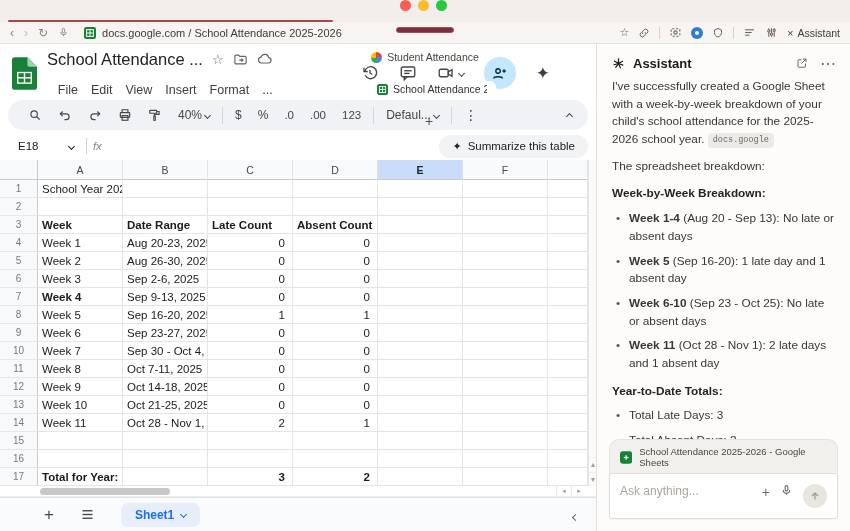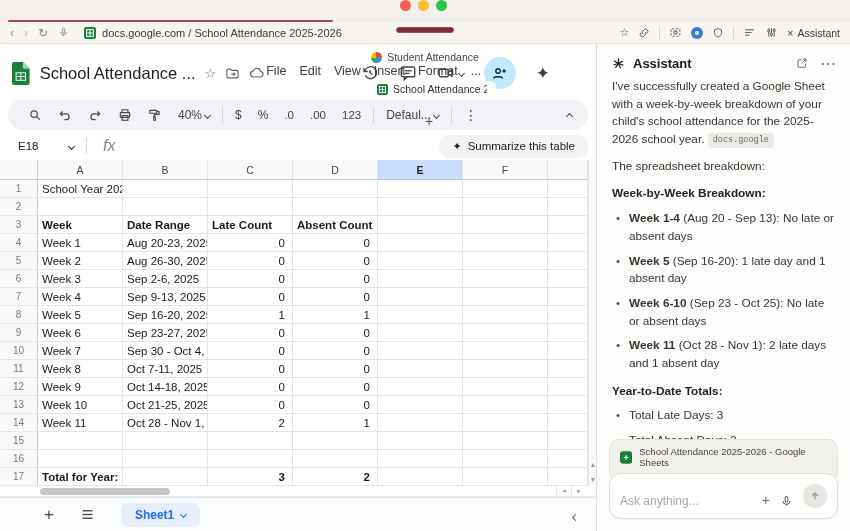--- a/index.html
+++ b/index.html
@@ -38,42 +38,42 @@
   .blue-ext::after { content:""; position:absolute; left:4px; top:4px; width:4px; height:4px; border-radius:50%; background:#fff; }
   .assist-label { display:flex; align-items:center; gap:4px; font-size:10.5px; color:#44403a; }
 
   
   .app-main { display:flex; height:487px; }
   .sheets { width:596px; flex:none; display:flex; flex-direction:column; background:#fff; }
   .assistant { flex:1; border-left:1px solid #e3ded9; background:#fdfcfb; display:flex; flex-direction:column; }
 
   
   .sh-header { height:54px; display:flex; align-items:center; padding:4px 10px 0 12px; gap:10px; }
-  .sh-titleblock { display:flex; flex-direction:row; gap:1px; min-width:0; }
+  .sh-titleblock { display:flex; flex-direction:column; gap:14px; min-width:0;align-items:flex-end; }
   .sh-titlerow { display:flex; align-items:center; gap:9px; }
   .sh-title { font-size:16.5px; color:#1f1f1f; white-space:nowrap; }
   .sh-title-icons { display:flex; gap:9px; color:#5f6368; align-items:center; }
   .menu-bar { display:flex; gap:13px; font-size:12.5px; color:#3c4043; }
   .menu-item { cursor:default; }
   .sh-right { margin-left:auto; display:flex; align-items:center; gap:20px; color:#444746; padding-right:36px; }
   .share-circle { width:32px; height:32px; border-radius:50%; background:#c2e7ff; display:flex; align-items:center; justify-content:center; color:#07263e; }
   .cam-group { display:flex; align-items:center; gap:4px; }
 
   
   .toolbar-row { height:36px; padding:2px 8px 4px 8px; }
   .toolbar { height:30px; background:#f0f2f5; border-radius:18px; display:flex; align-items:center; gap:0; padding:0 12px; color:#444746; font-size:12px; }
   .tb-item { padding:0 8px; display:flex; align-items:center; gap:3px; white-space:nowrap; }
   .tb-sep { width:1px; height:17px; background:#d3d7dc; margin:0 4px; }
   .tb-collapse { margin-left:auto; color:#444746; padding-right:4px; }
   .num-fmt { font-size:11.5px; letter-spacing:0; }
 
   
   .formula-row { height:26px; display:flex; align-items:center; padding:0 8px 2px 8px; gap:6px; }
   .name-box { width:72px; display:flex; align-items:center; justify-content:space-between; font-size:11.5px; color:#202124; padding:0 6px 0 10px; }
-  .fx { font-style:italic; font-size:16px; color:#80868b; margin-left:10px; }
+  .fx { font-style:italic; font-size:11px; color:#80868b; }
   .summarize-btn { margin-left:auto; display:flex; align-items:center; gap:6px; background:#f1f3f4; border-radius:15px; padding:5px 13px; font-size:11.5px; color:#202124; }
   .summarize-btn .sp { font-size:11px; }
 
   
   .grid-wrap { position:relative; flex:none; }
   .col-headers { display:flex; height:20px; }
   .corner { width:38px; height:20px; background:#f8f9fa; border-right:1px solid #c7cace; border-bottom:1px solid #c7cace; flex:none; }
   .col-h { width:85px; flex:none; background:#f8f9fa; border-right:1px solid #e1e3e6; border-bottom:1px solid #c7cace; font-size:10.5px; color:#45484d; display:flex; align-items:center; justify-content:center; }
   .col-h.sel { background:#c9dcfa; font-weight:bold; color:#20242c; }
   .col-h.partial { width:40px; }
@@ -106,21 +106,21 @@
   .as-body { flex:1; overflow:hidden; padding:8px 15px 0 15px; font-size:11.8px; line-height:1.5; color:#3a3632; }
   .as-body p { margin-bottom:9px; }
   .as-body .clip-top { margin-top:-4px; }
   .src-chip { display:inline-block; background:#eceae7; color:#6d6861; font-family:"Liberation Mono","DejaVu Sans Mono",monospace; font-size:8.5px; padding:1px 5px; border-radius:4px; vertical-align:1px; }
   .as-section { font-weight:bold; color:#262320; margin:10px 0 7px 0; }
   .as-body ul { list-style:none; margin:0 0 4px 2px; }
   .as-body li { position:relative; padding-left:15px; margin-bottom:7px; }
   .as-body li::before { content:"•"; position:absolute; left:2px; top:0; color:#55504a; }
   .as-inputblock { margin:0 12px 12px 12px; }
   .ctx-bar { background:#f2f0ed; border:1px solid #e6e2dd; border-bottom:none; border-radius:10px 10px 0 0; padding:6px 10px 9px 10px; display:flex; align-items:center; gap:7px; font-size:9.5px; color:#4a453f; }
-  .as-input { background:#fff; border:1px solid #e2ddd7; border-radius:12px; margin-top:-4px; padding:10px 10px; display:flex; align-items:flex-end; gap:10px; box-shadow:0 1px 2px rgba(0,0,0,.04); }
+  .as-input { background:#fff; border:1px solid #e2ddd7; border-radius:3px; margin-top:-4px; padding:10px 10px; display:flex; align-items:flex-start; gap:10px; box-shadow:0 1px 2px rgba(0,0,0,.04); }
   .as-input .ph { color:#aba59d; font-size:12px; flex:1; }
   .send-btn { width:24px; height:24px; border-radius:50%; background:#e9e5e0; display:flex; align-items:center; justify-content:center; color:#9a948c; }
 </style>
 </head>
 <body>
 
 <div class="titlebar">
   <div class="traffic">
     <span class="t-red"></span>
     <span class="t-yellow"></span>
@@ -446,21 +446,21 @@
             <div class="cell num">
               <span style="white-space: nowrap;">0</span>
             </div>
             <div class="cell"></div>
             <div class="cell"></div>
             <div class="cell partial"></div>
           </div>
           <div class="grid-row">
             <div class="row-num">7</div>
             <div class="cell">
-              <span style="white-space: nowrap;">Week 4</span>
+              <span style="white-space: nowrap; font-weight: bold;">Week 4</span>
             </div>
             <div class="cell">
               <span style="white-space: nowrap;">Sep 9-13, 2025</span>
             </div>
             <div class="cell num">
               <span style="white-space: nowrap;">0</span>
             </div>
             <div class="cell num">
               <span style="white-space: nowrap;">0</span>
             </div>

